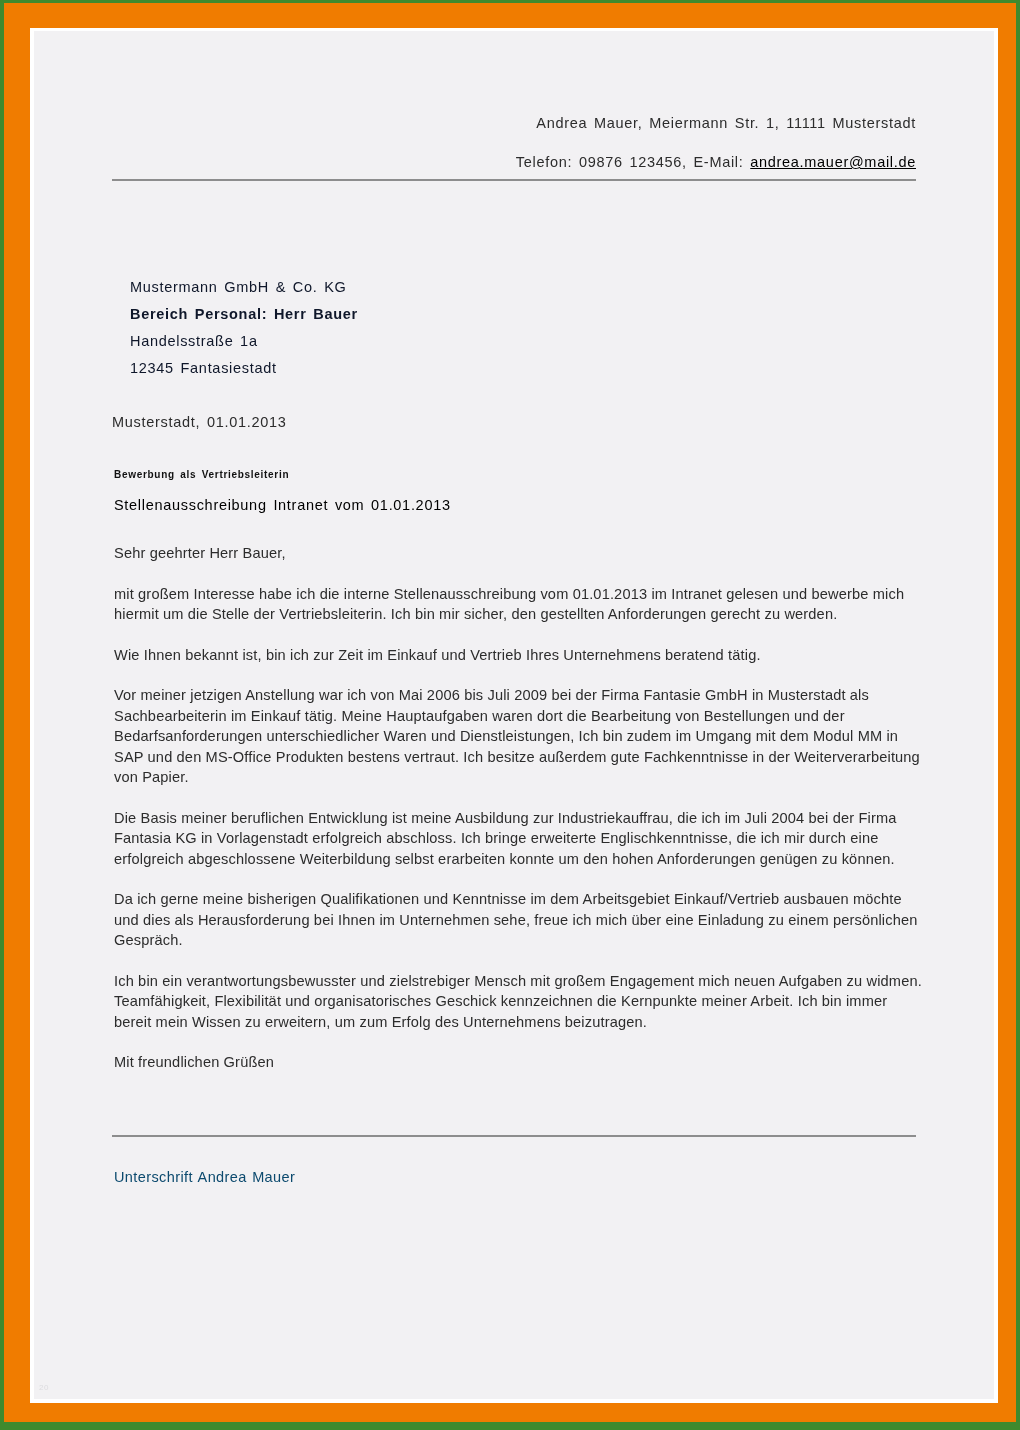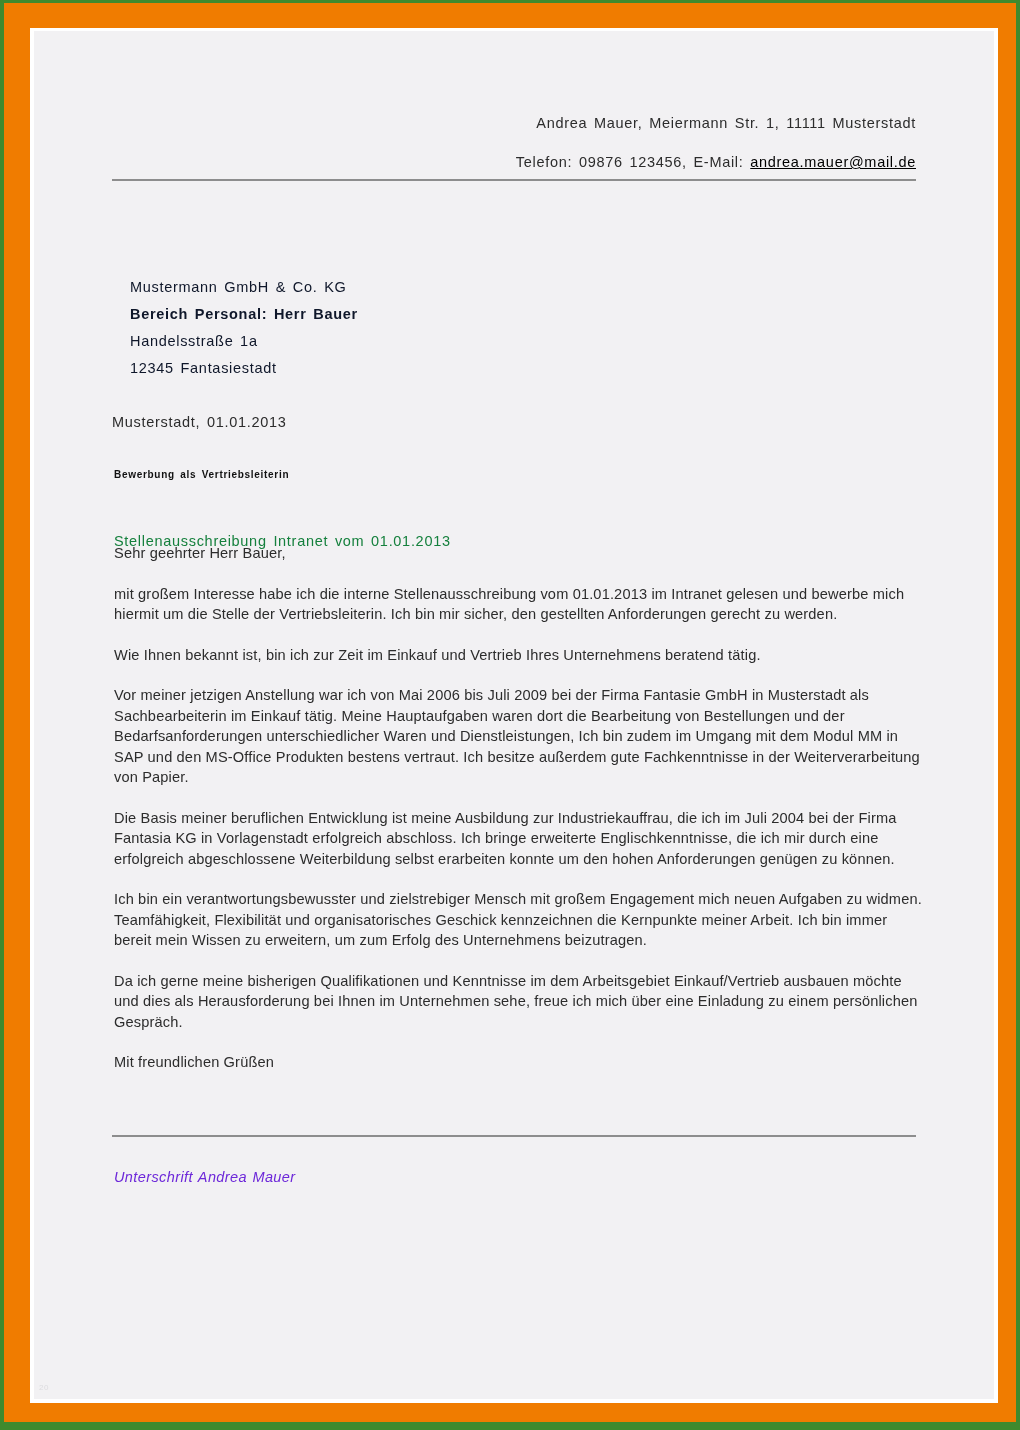--- a/index.html
+++ b/index.html
@@ -123,25 +123,24 @@
     font-size: 10px;
     font-weight: bold;
     letter-spacing: 0.7px;
     word-spacing: 2px;
   }
   .subject-sub {
     position: absolute;
     left: 80px;
     top: 466px;
     width: 804px;
-    color: #15803d;
-    font-size: 14.5px;
-    letter-spacing: 0.7px;
-    word-spacing: 2px;
-    margin-top: 36px;
+    color: #000000;
+    font-size: 14.5px;
+    letter-spacing: 0.7px;
+    word-spacing: 2px;
   }
 
   
   .body-block {
     position: absolute;
     left: 80px;
     top: 512px;
     width: 810px;
     color: #2c2c2c;
     font-size: 14.6px;
@@ -163,23 +162,22 @@
     left: 78px;
     top: 1104px;
     width: 804px;
     height: 2px;
     background: #8d8d8d;
   }
   .signature {
     position: absolute;
     left: 80px;
     top: 1138px;
-    color: #6d28d9;
-    font-size: 14.5px;
-    font-style: italic;
+    color: #0c4a6e;
+    font-size: 14.5px;
     letter-spacing: 0.4px;
     word-spacing: 1px;
   }
 
   
   .page-artifact {
     position: absolute;
     left: 5px;
     top: 1352px;
     font-size: 8px;
@@ -214,22 +212,22 @@
 
       <div class="subject">Bewerbung als Vertriebsleiterin</div>
       <div class="subject-sub">Stellenausschreibung Intranet vom 01.01.2013</div>
 
       <div class="body-block">
         <p class="salutation">Sehr geehrter Herr Bauer,</p>
         <p>mit großem Interesse habe ich die interne Stellenausschreibung vom 01.01.2013 im Intranet gelesen und bewerbe mich hiermit um die Stelle der Vertriebsleiterin. Ich bin mir sicher, den gestellten Anforderungen gerecht zu werden.</p>
         <p>Wie Ihnen bekannt ist, bin ich zur Zeit im Einkauf und Vertrieb Ihres Unternehmens beratend tätig.</p>
         <p>Vor meiner jetzigen Anstellung war ich von Mai 2006 bis Juli 2009 bei der Firma Fantasie GmbH in Musterstadt als Sachbearbeiterin im Einkauf tätig. Meine Hauptaufgaben waren dort die Bearbeitung von Bestellungen und der Bedarfsanforderungen unterschiedlicher Waren und Dienstleistungen, Ich bin zudem im Umgang mit dem Modul MM in SAP und den MS-Office Produkten bestens vertraut. Ich besitze außerdem gute Fachkenntnisse in der Weiterverarbeitung von Papier.</p>
         <p>Die Basis meiner beruflichen Entwicklung ist meine Ausbildung zur Industriekauffrau, die ich im Juli 2004 bei der Firma Fantasia KG in Vorlagenstadt erfolgreich abschloss. Ich bringe erweiterte Englischkenntnisse, die ich mir durch eine erfolgreich abgeschlossene Weiterbildung selbst erarbeiten konnte um den hohen Anforderungen genügen zu können.</p>
+        <p>Da ich gerne meine bisherigen Qualifikationen und Kenntnisse im dem Arbeitsgebiet Einkauf/Vertrieb ausbauen möchte und dies als Herausforderung bei Ihnen im Unternehmen sehe, freue ich mich über eine Einladung zu einem persönlichen Gespräch.</p>
         <p>Ich bin ein verantwortungsbewusster und zielstrebiger Mensch mit großem Engagement mich neuen Aufgaben zu widmen. Teamfähigkeit, Flexibilität und organisatorisches Geschick kennzeichnen die Kernpunkte meiner Arbeit.  Ich bin immer bereit mein Wissen zu erweitern, um zum Erfolg des Unternehmens beizutragen.</p>
-        <p>Da ich gerne meine bisherigen Qualifikationen und Kenntnisse im dem Arbeitsgebiet Einkauf/Vertrieb ausbauen möchte und dies als Herausforderung bei Ihnen im Unternehmen sehe, freue ich mich über eine Einladung zu einem persönlichen Gespräch.</p>
         <p class="closing">Mit freundlichen Grüßen</p>
       </div>
 
       <div class="sig-rule"></div>
       <div class="signature">Unterschrift Andrea Mauer</div>
 
       <div class="page-artifact">20</div>
 
     </div>
   </div>

